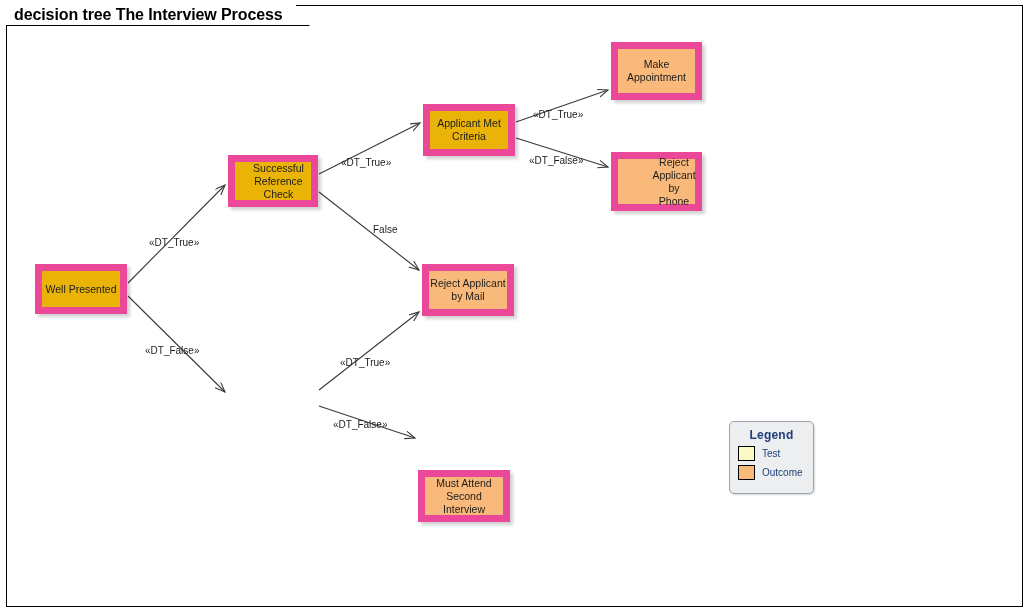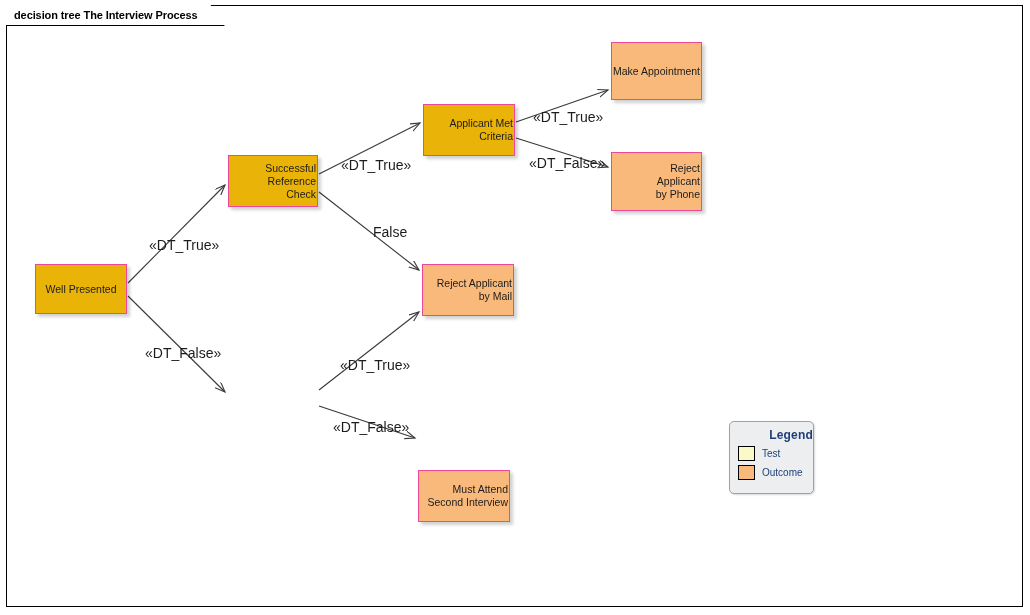--- a/index.html
+++ b/index.html
@@ -38,79 +38,79 @@
     height: 21px;
     padding: 0 26px 0 8px;
     background: #ffffff;
     border: 1px solid #000000;
     border-left: none;
     border-top: none;
     box-sizing: border-box;
     display: flex;
     align-items: center;
     clip-path: polygon(0 0, calc(100% - 14px) 0, 100% 100%, 0 100%);
-    font-size: 11px;
+    font-size: 16px;
     font-weight: bold;
     color: #000000;
     white-space: nowrap;
     letter-spacing: -0.1px;
   }
   
   .edge-layer {
     position: absolute;
     left: 0;
     top: 0;
     width: 1030px;
     height: 615px;
     pointer-events: none;
   }
   
   .node {
     position: absolute;
     box-sizing: border-box;
-    border: 1px solid #ec4899;
+    border: 7px solid #ec4899;
     display: flex;
     align-items: center;
     justify-content: center;
-    text-align: right;
+    text-align: center;
     font-size: 10.5px;
     color: #1c1c1c;
     line-height: 13px;
     box-shadow: 3px 3px 3px rgba(0,0,0,0.18);
     padding: 0 1px;
   }
   .node.test {
     background: #eab308;
   }
   .node.outcome {
     background: #f9b97a;
   }
   
   .edge-label {
     position: absolute;
-    font-size: 14px;
+    font-size: 10px;
     color: #1c1c1c;
     white-space: nowrap;
     background: transparent;
   }
   
   .legend {
     position: absolute;
     left: 729px;
     top: 421px;
     width: 85px;
     height: 73px;
     background: #eceef0;
     border: 1px solid #9aa3ad;
     border-radius: 5px;
     box-sizing: border-box;
     box-shadow: 1px 1px 2px rgba(0,0,0,0.15);
   }
   .legend-title {
-    text-align: right;
+    text-align: center;
     font-size: 12px;
     font-weight: bold;
     color: #1f3f7a;
     margin-top: 6px;
     letter-spacing: 0.2px;
   }
   .legend-row {
     display: flex;
     align-items: center;
     margin: 4px 0 0 8px;

